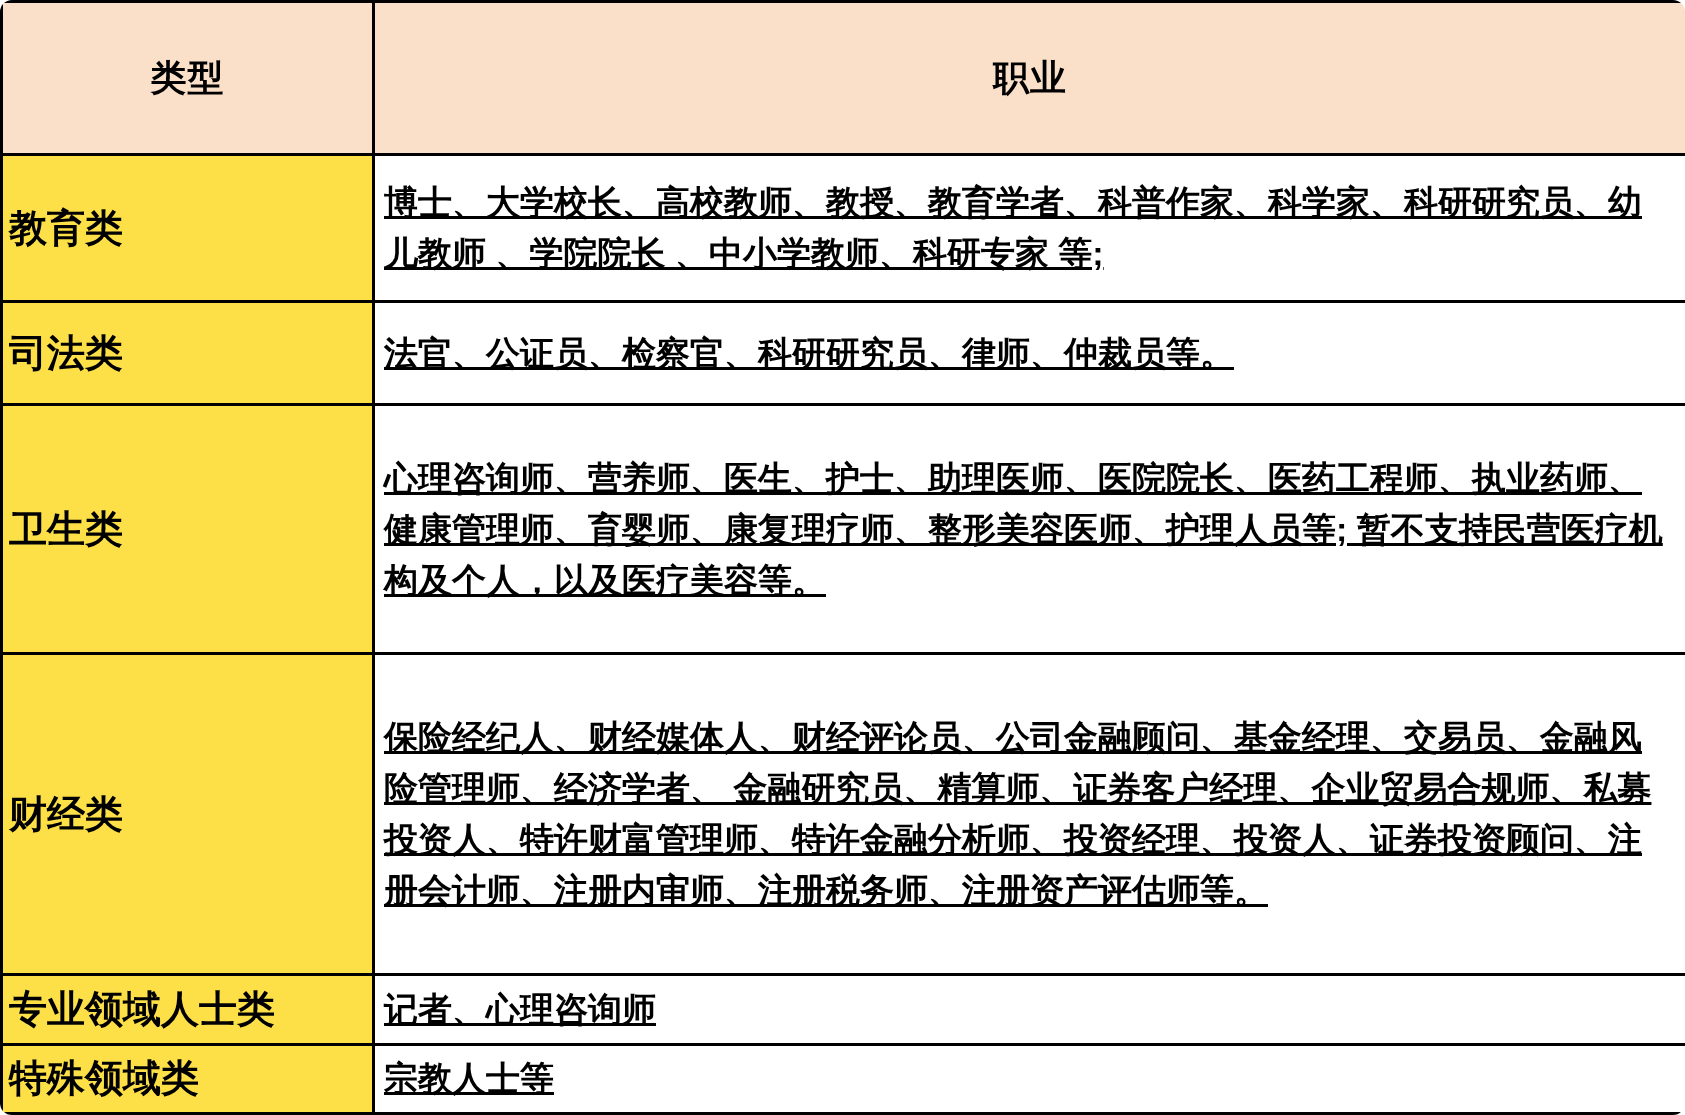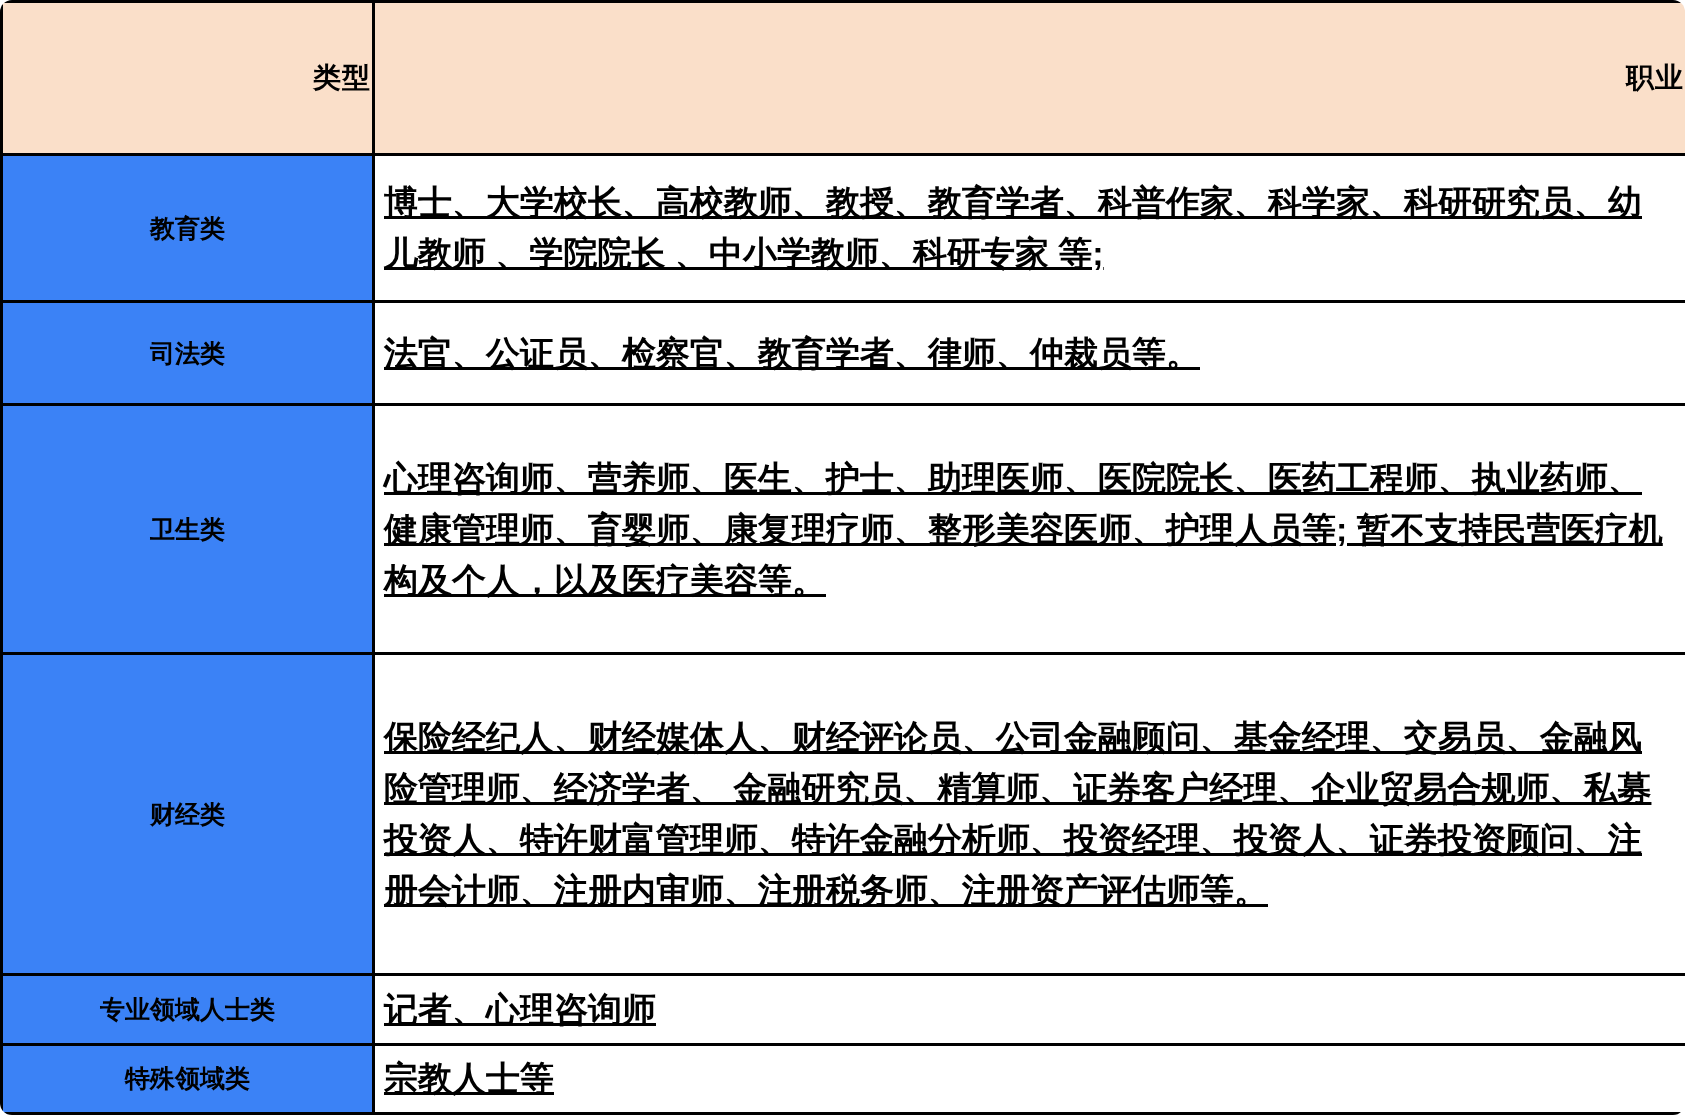--- a/index.html
+++ b/index.html
@@ -24,32 +24,31 @@
   }
   .occupation-table th,
   .occupation-table td {
     border: 3px solid #000000;
     box-sizing: border-box;
     vertical-align: middle;
   }
   
   .occupation-table thead th {
     background: #FADFC9;
-    font-size: 28px;
+    font-size: 36px;
     font-weight: 700;
-    text-align: right;
+    text-align: center;
     letter-spacing: 1px;
   }
   tr.header-row { height: 153px; }
   
   td.type-cell {
-    background: #3b82f6;
-    font-size: 25px;
+    background: #fde047;
+    font-size: 38px;
     font-weight: 700;
-    text-align: center;
     padding: 0 6px;
   }
   td.occupation-cell {
     background: #ffffff;
     font-size: 34px;
     font-weight: 600;
     text-align: left;
     line-height: 1.5;
     padding: 6px 14px 6px 9px;
     text-decoration: underline;
@@ -77,21 +76,21 @@
         <th>职业</th>
       </tr>
     </thead>
     <tbody>
       <tr class="row-education">
         <td class="type-cell">教育类</td>
         <td class="occupation-cell">博士、大学校长、高校教师、教授、教育学者、科普作家、科学家、科研研究员、幼儿教师 、学院院长 、中小学教师、科研专家 等;</td>
       </tr>
       <tr class="row-judicial">
         <td class="type-cell">司法类</td>
-        <td class="occupation-cell">法官、公证员、检察官、教育学者、律师、仲裁员等。</td>
+        <td class="occupation-cell">法官、公证员、检察官、科研研究员、律师、仲裁员等。</td>
       </tr>
       <tr class="row-health">
         <td class="type-cell">卫生类</td>
         <td class="occupation-cell">心理咨询师、营养师、医生、护士、助理医师、医院院长、医药工程师、执业药师、健康管理师、育婴师、康复理疗师、整形美容医师、护理人员等; 暂不支持民营医疗机构及个人，以及医疗美容等。</td>
       </tr>
       <tr class="row-finance">
         <td class="type-cell">财经类</td>
         <td class="occupation-cell">保险经纪人、财经媒体人、财经评论员、公司金融顾问、基金经理、交易员、金融风险管理师、经济学者、 金融研究员、精算师、证券客户经理、企业贸易合规师、私募投资人、特许财富管理师、特许金融分析师、投资经理、投资人、证券投资顾问、注册会计师、注册内审师、注册税务师、注册资产评估师等。</td>
       </tr>
       <tr class="row-professional">

